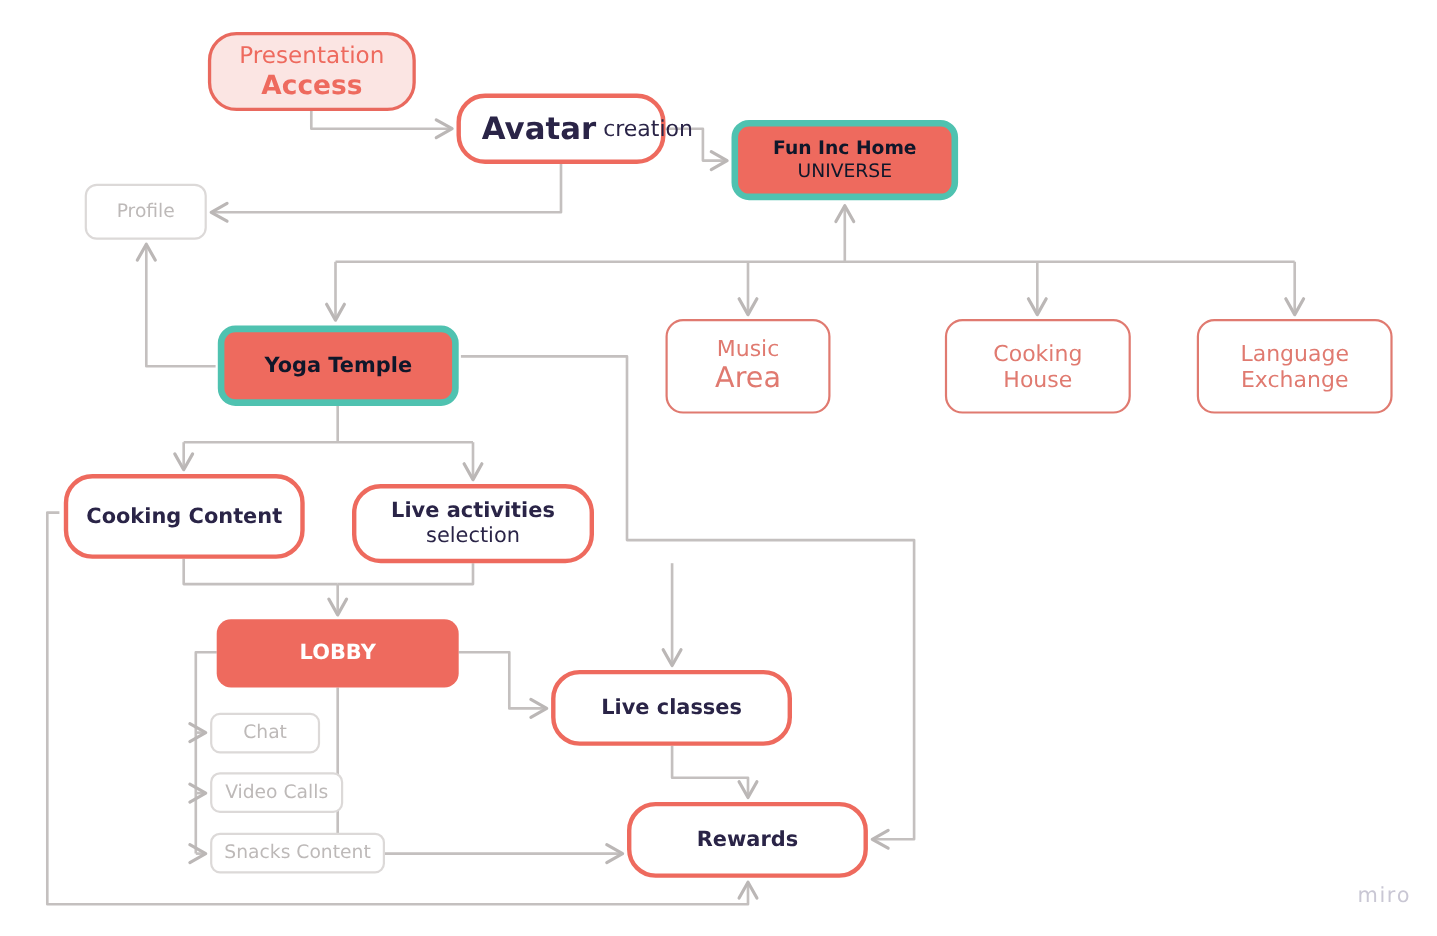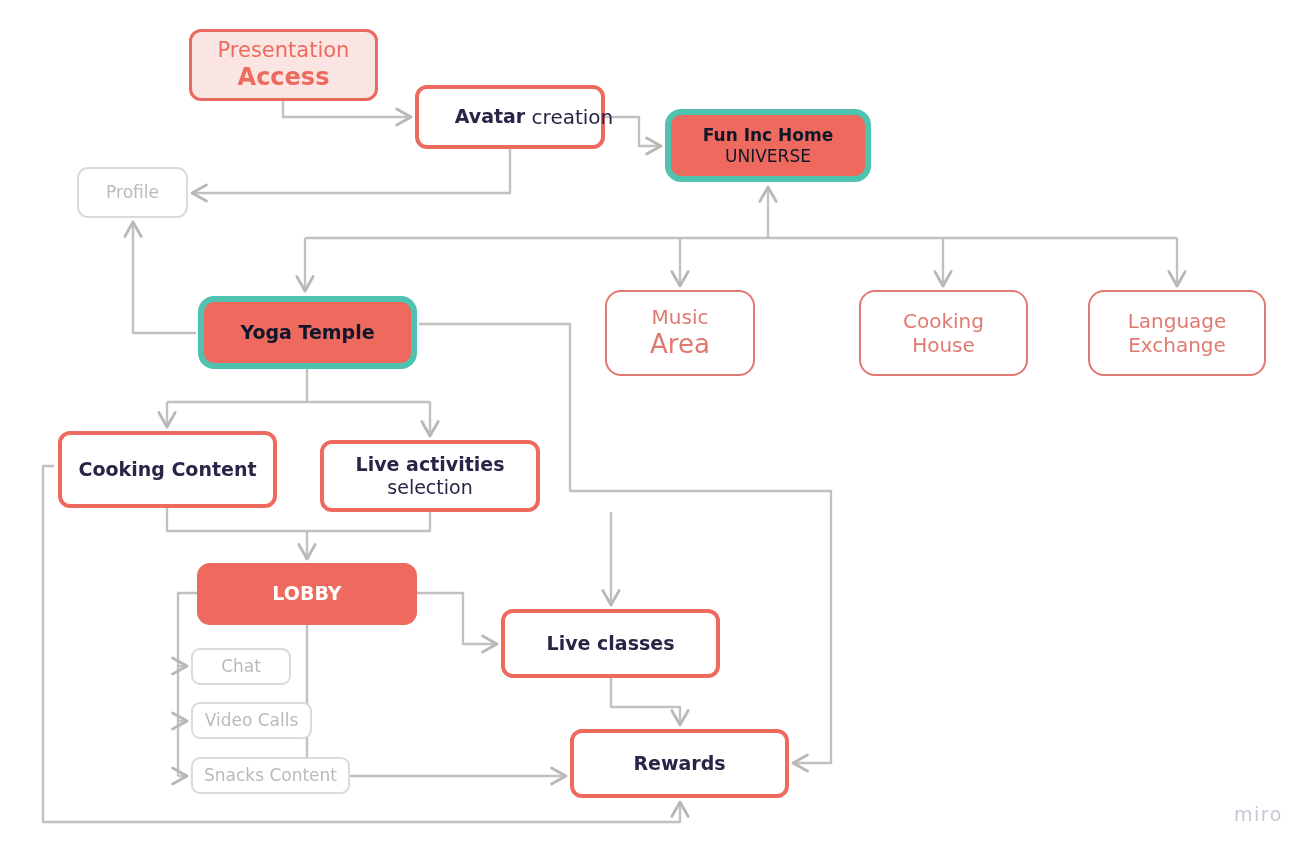--- a/index.html
+++ b/index.html
@@ -22,21 +22,21 @@
   }
   .node{
     position:absolute;
     box-sizing:border-box;
     display:flex;
     flex-direction:column;
     align-items:center;
     justify-content:center;
     text-align:center;
     line-height:1.22;
-    border-radius:12px;
+    border-radius:26px;
     z-index:2;
   }
   
   .n-soft{            
     background:#FBE5E3;
     border:3px solid #E9695E;
     color:#EE6A5E;
   }
   .n-outline{         
     background:#ffffff;
@@ -133,21 +133,21 @@
       <path d="M54,466 L43,466 L43,822 L680,822 L680,802"></path>
     </g>
   </svg>
 
   <div class="node n-soft" style="left:189px;top:29px;width:189px;height:72px;">
     <span class="line1 t-reg" style="font-size:21px;">Presentation</span>
     <span class="line2 t-bold" style="font-size:24px;">Access</span>
   </div>
 
   <div class="node n-outline" style="left:415px;top:85px;width:190px;height:64px;flex-direction:row;">
-    <span class="t-bold" style="font-size:19px;margin-left:48px;">Avatar</span>
+    <span class="t-bold" style="font-size:28px;margin-left:48px;">Avatar</span>
     <span class="t-reg" style="font-size:20px;white-space:pre;"> creation</span>
   </div>
 
   <div class="node n-filled-teal" style="left:665px;top:109px;width:206px;height:73px;">
     <span class="line1 t-bold" style="font-size:17px;">Fun Inc Home</span>
     <span class="line2 t-reg" style="font-size:17px;">UNIVERSE</span>
   </div>
 
   <div class="node n-ghost" style="left:77px;top:167px;width:111px;height:51px;border-radius:11px;">
     <span class="t-reg" style="font-size:17px;">Profile</span>

